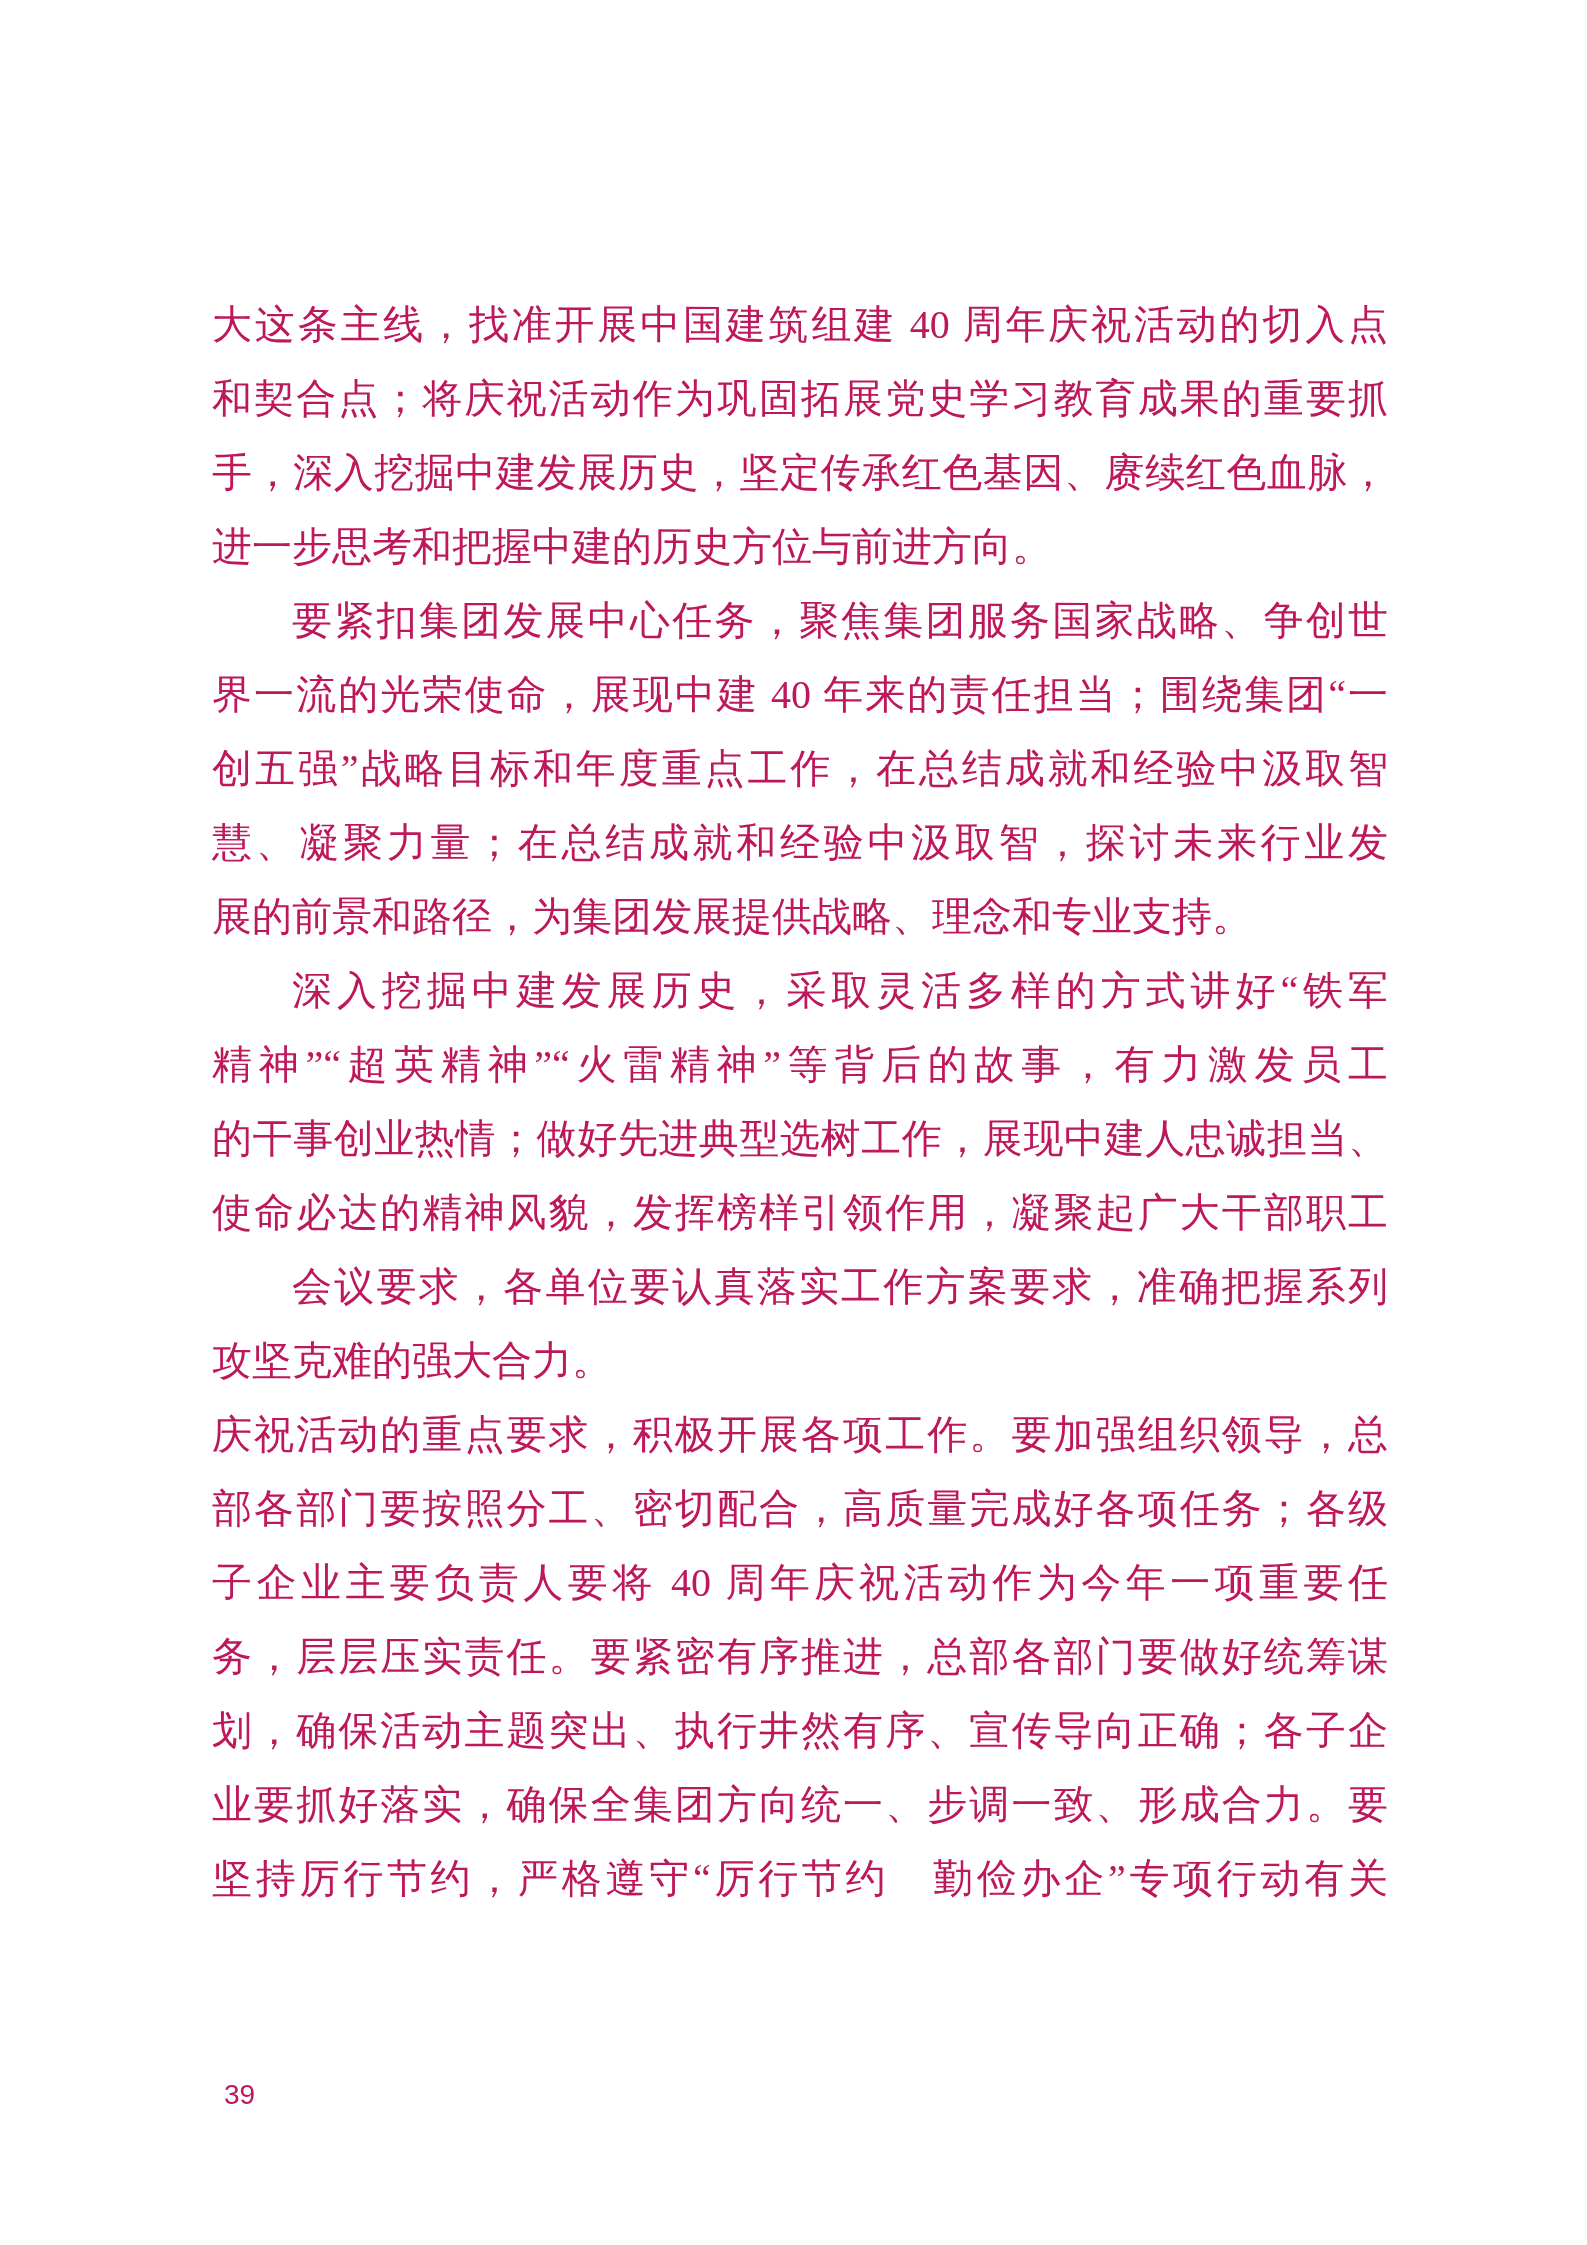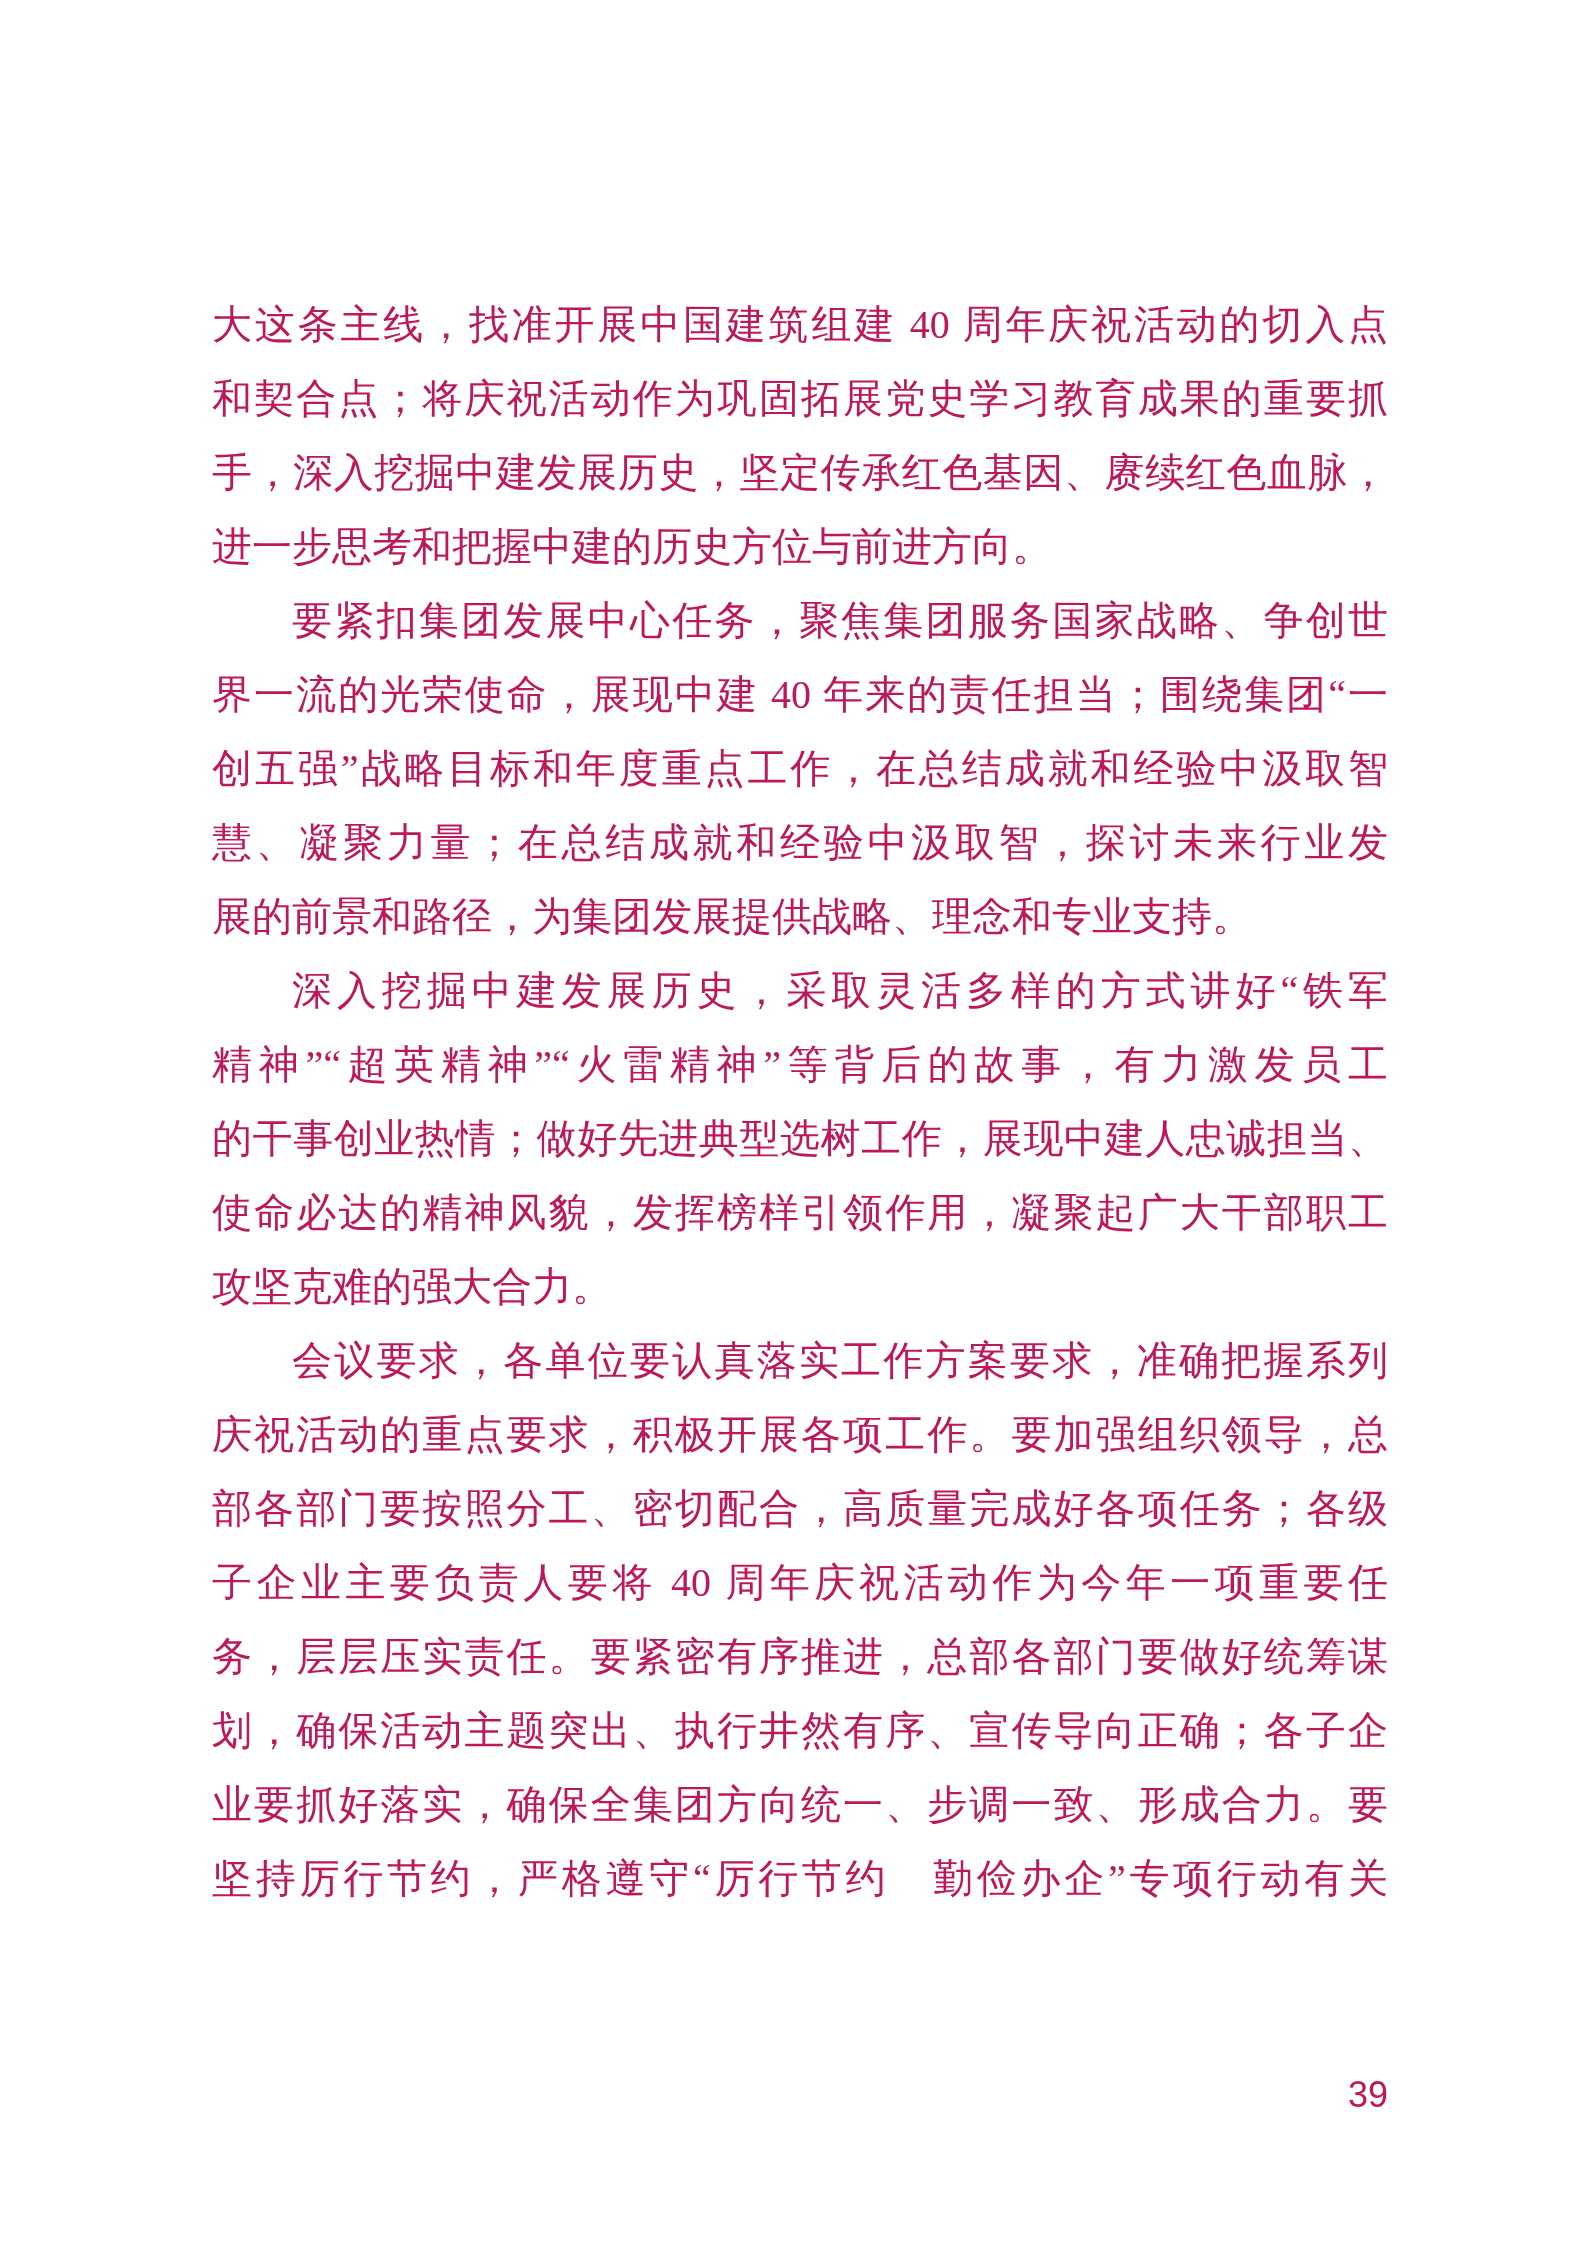--- a/index.html
+++ b/index.html
@@ -24,26 +24,26 @@
     line-height:74px;
     text-align:justify;
     text-align-last:justify;
     overflow:hidden;
     white-space:normal;
   }
   .line.indent{ text-indent:2em; }
   .line.flush{ text-align-last:left; }
   .footer{
     position:absolute;
-    left:212px;
+    left:224px;
     top:2076px;
     width:1176px;
-    text-align:right;
+    text-align:left;
     font-family:"Liberation Sans", sans-serif;
-    font-size:36px;
+    font-size:28px;
     line-height:38px;
   }
 </style>
 </head>
 <body>
 
 <div class="page">
   <div class="doc-body">
       <div class="line">大这条主线，找准开展中国建筑组建 40 周年庆祝活动的切入点</div>
       <div class="line">和契合点；将庆祝活动作为巩固拓展党史学习教育成果的重要抓</div>
@@ -51,22 +51,22 @@
       <div class="line flush">进一步思考和把握中建的历史方位与前进方向。</div>
       <div class="line indent">要紧扣集团发展中心任务，聚焦集团服务国家战略、争创世</div>
       <div class="line">界一流的光荣使命，展现中建 40 年来的责任担当；围绕集团“一</div>
       <div class="line">创五强”战略目标和年度重点工作，在总结成就和经验中汲取智</div>
       <div class="line">慧、凝聚力量；在总结成就和经验中汲取智，探讨未来行业发</div>
       <div class="line flush">展的前景和路径，为集团发展提供战略、理念和专业支持。</div>
       <div class="line indent">深入挖掘中建发展历史，采取灵活多样的方式讲好“铁军</div>
       <div class="line">精神”“超英精神”“火雷精神”等背后的故事，有力激发员工</div>
       <div class="line">的干事创业热情；做好先进典型选树工作，展现中建人忠诚担当、</div>
       <div class="line">使命必达的精神风貌，发挥榜样引领作用，凝聚起广大干部职工</div>
+      <div class="line indent">会议要求，各单位要认真落实工作方案要求，准确把握系列</div>
       <div class="line flush">攻坚克难的强大合力。</div>
-      <div class="line indent">会议要求，各单位要认真落实工作方案要求，准确把握系列</div>
       <div class="line">庆祝活动的重点要求，积极开展各项工作。要加强组织领导，总</div>
       <div class="line">部各部门要按照分工、密切配合，高质量完成好各项任务；各级</div>
       <div class="line">子企业主要负责人要将 40 周年庆祝活动作为今年一项重要任</div>
       <div class="line">务，层层压实责任。要紧密有序推进，总部各部门要做好统筹谋</div>
       <div class="line">划，确保活动主题突出、执行井然有序、宣传导向正确；各子企</div>
       <div class="line">业要抓好落实，确保全集团方向统一、步调一致、形成合力。要</div>
       <div class="line">坚持厉行节约，严格遵守“厉行节约　勤俭办企”专项行动有关</div>
     </div>
   <div class="footer">
     <span>39</span>

